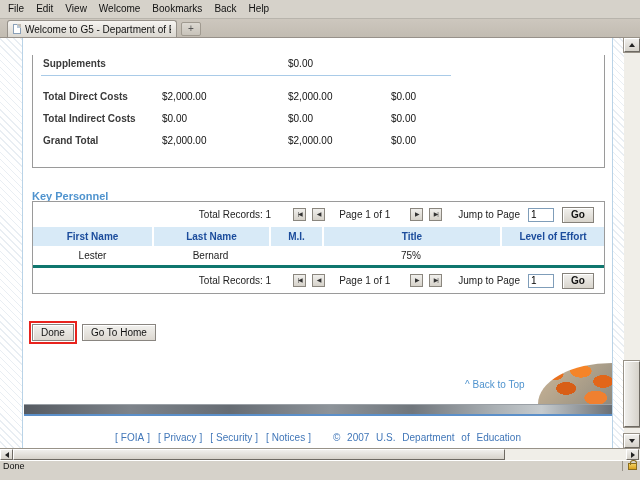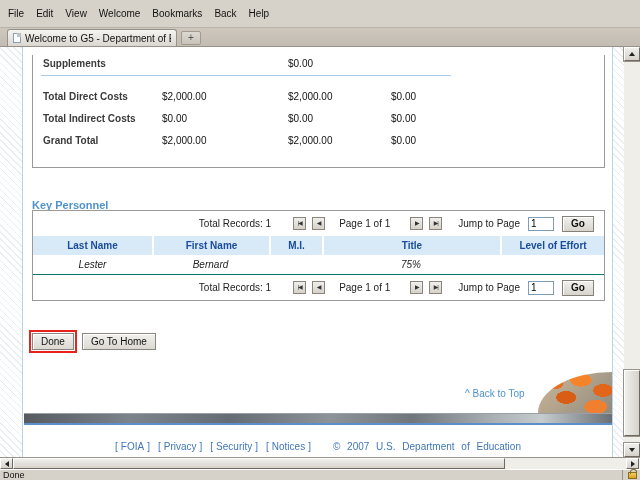--- a/index.html
+++ b/index.html
@@ -9,61 +9,61 @@
   
   .titlebar { height:16px; background:linear-gradient(180deg,#7890b8 0%,#5a76a4 55%,#4e6a98 100%); display:flex; align-items:center; padding:1px 3px; gap:3px; }
   .ff-icon { width:11px; height:11px; border-radius:50%; background:radial-gradient(circle at 35% 35%, #7ab2e8 0 45%, #2d64a8 70%); border:2px solid #e8701a; border-left-color:#f59a2c; flex:0 0 auto; }
   .title-text { flex:1; font-size:10px; font-weight:bold; color:#fff; white-space:nowrap; overflow:hidden; text-shadow:1px 1px 1px rgba(0,0,0,.4); }
   .winbtn { width:15px; height:12px; background:linear-gradient(#f0efec,#d2cec6); border:1px solid #fff; border-right-color:#6e6a63; border-bottom-color:#6e6a63; outline:1px solid #3a4a66; display:flex; align-items:center; justify-content:center; margin-left:2px; }
   .glyph-min { width:6px; height:2px; background:#000; margin-top:6px; }
   .glyph-restore { width:7px; height:6px; border:1px solid #000; border-top-width:2px; }
   .glyph-close { font-size:9px; font-weight:bold; color:#000; line-height:9px; }
 
   
-  .menubar { height:28px; display:flex; align-items:center; background:#d6d2ca; border-bottom:1px solid #b8b4ac; padding-left:2px; }
+  .menubar { height:19px; display:flex; align-items:center; background:#d6d2ca; border-bottom:1px solid #b8b4ac; padding-left:2px; }
   .menu-item { font-size:10px; color:#111; padding:0 6px; line-height:12px; }
 
   
   .tabbar { height:19px; background:linear-gradient(#cdc7be,#c2bcb2); display:flex; align-items:flex-end; padding:0 0 0 7px; border-bottom:1px solid #97918a; }
   .tab { width:170px; height:17px; background:linear-gradient(#f6f4f1,#dad7d0); border:1px solid #96918a; border-bottom:none; border-radius:3px 3px 0 0; display:flex; align-items:center; gap:4px; padding:0 5px; }
   .page-icon { width:8px; height:10px; background:#fff; border:1px solid #8aa0b8; position:relative; flex:0 0 auto; }
   .page-icon::after { content:""; position:absolute; right:-1px; top:-1px; border:2px solid; border-color:#c2bcb2 #c2bcb2 #b8c8d8 #b8c8d8; }
   .tab-text { font-size:10px; color:#111; white-space:nowrap; overflow:hidden; }
   .newtab { width:20px; height:14px; margin:0 0 1px 4px; background:linear-gradient(#ddd9d2,#c8c3ba); border:1px solid #a09a90; border-radius:2px; font-size:10px; color:#555; text-align:center; line-height:12px; }
 
   
   .viewport { height:410px; position:relative; background:#fff; }
   .pattern { background:repeating-linear-gradient(45deg,#ffffff 0 4px,#e9eef3 4px 5px); }
   .margin-left  { position:absolute; left:0; top:0; bottom:0; width:23px; border-right:1px solid #b9d3e7; }
   .margin-right { position:absolute; right:16px; top:0; bottom:0; width:12px; border-left:1px solid #b9d3e7; }
   .page { position:absolute; left:24px; right:28px; top:0; bottom:0; background:#fff; font-size:10px; color:#111; }
 
   
-  .costs-box { position:absolute; left:8px; top:8px; width:573px; height:113px; border:1px solid #9a9a9a; border-top:none; }
+  .costs-box { position:absolute; left:8px; top:17px; width:573px; height:113px; border:1px solid #9a9a9a; border-top:none; }
   .cost-row { display:grid; grid-template-columns:119px 126px 103px 1fr; padding-left:10px; align-items:center; }
   .cost-label { font-weight:bold; color:#3a3a3a; }
   .row-sup { margin-top:3px; }
   .hr-blue { border:0; border-top:1px solid #a9cbe8; width:410px; margin:6px 0 0 8px; }
   .row-t1 { margin-top:15px; } .row-t2 { margin-top:11px; } .row-t3 { margin-top:11px; }
 
   
   .kp-heading { position:absolute; left:8px; top:152px; font-size:11px; font-weight:bold; color:#4f93ce; }
   .kp-box { position:absolute; left:8px; top:163px; width:573px; border:1px solid #9a9a9a; background:#fff; }
   .pager { height:25px; display:flex; align-items:center; justify-content:flex-end; padding-right:10px; font-size:10px; color:#222; }
   .pager .lbl-total { margin-right:16px; }
   .pager .lbl-page { margin:0 14px; }
   .pager .lbl-jump { margin-left:16px; }
   .nav-btn { width:13px; height:13px; margin-left:6px; background:linear-gradient(#f0efec,#d6d2ca); border:1px solid #8a867e; font-size:6px; line-height:11px; text-align:center; color:#333; padding:0; letter-spacing:-1px; }
   .jump-input { width:26px; height:14px; margin-left:8px; border:1px solid #7f9db9; font-size:10px; padding:0 2px; }
   .go-btn { width:32px; height:16px; margin-left:8px; background:linear-gradient(#f2f1ee,#d8d4cc); border:1px solid #85817a; box-shadow:inset 1px 1px 0 #fff; font-size:10px; color:#111;font-weight:bold; }
   .kp-header, .kp-row { display:grid; grid-template-columns:119px 117px 53px 178px 1fr; text-align:center; }
   .kp-header span { background:#d8eaf7; color:#1b4c9c; font-weight:bold; padding:4px 0; border-left:2px solid #fff; }
   .kp-header span:first-child { border-left:none; }
   .kp-row span { padding:4px 0; color:#222; }
-  .kp-row { border-bottom:1px solid #0f766e;font-style:italic; }
+  .kp-row { border-bottom:3px solid #0f766e; }
 
   
   .actions { position:absolute; left:5px; top:283px; display:flex; align-items:center; gap:5px; }
   .red-annot { border:2px solid #e8231e; padding:1px; }
   .btn { height:17px; padding:0 8px; background:linear-gradient(#f2f1ee,#dcd8d1); border:1px solid #898580; box-shadow:inset 1px 1px 0 #fff; font-size:10px; color:#111; }
 
   .back-top { position:absolute; left:441px; top:341px; font-size:10px; color:#4f93ce; text-decoration:none; }
 
   
   .chairs { position:absolute; right:0; top:325px; width:74px; height:41px; border-top-left-radius:100% 100%; background:
@@ -171,22 +171,22 @@
           <button class="nav-btn">◀</button>
           <span class="lbl-page">Page 1 of 1</span>
           <button class="nav-btn">▶</button>
           <button class="nav-btn">▶|</button>
           <span class="lbl-jump">Jump to Page</span>
           <input class="jump-input" value="1" style="">
           <button class="go-btn">Go</button>
         </div>
 
         <div class="kp-header">
+          <span>First Name</span>
           <span>Last Name</span>
-          <span>First Name</span>
           <span>M.I.</span>
           <span>Title</span>
           <span>Level of Effort</span>
         </div>
 
         <div class="kp-row">
           <span>Lester</span>
           <span>Bernard</span>
           <span></span>
           <span>75%</span>

